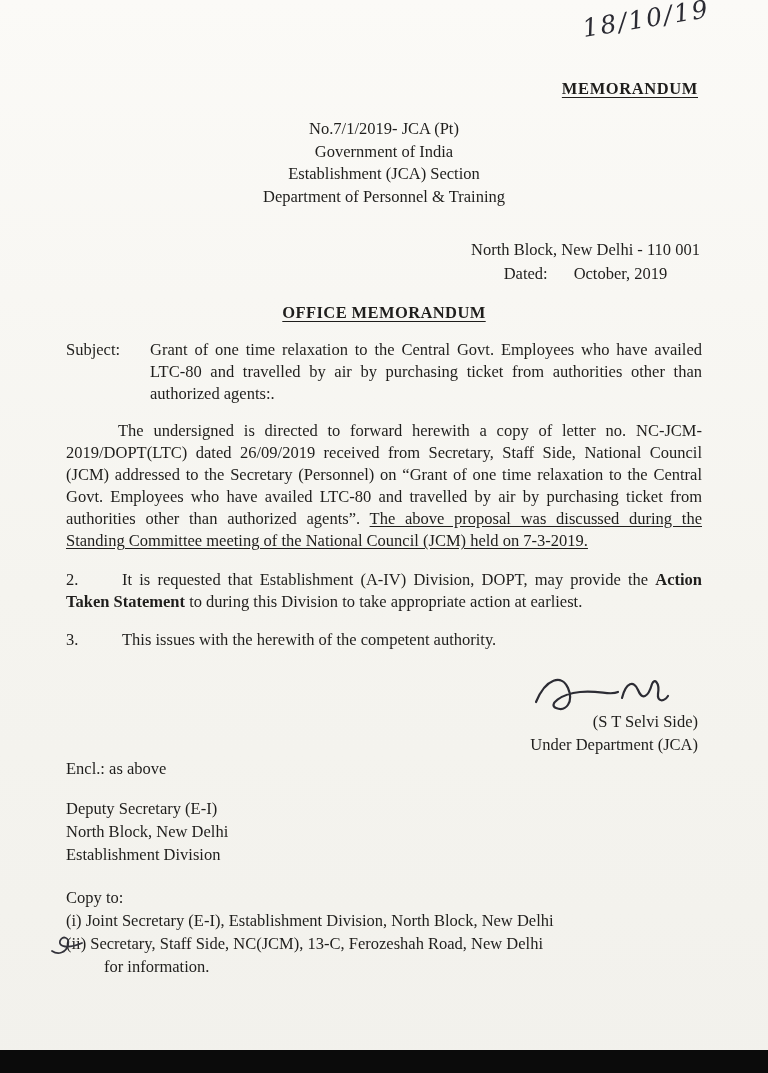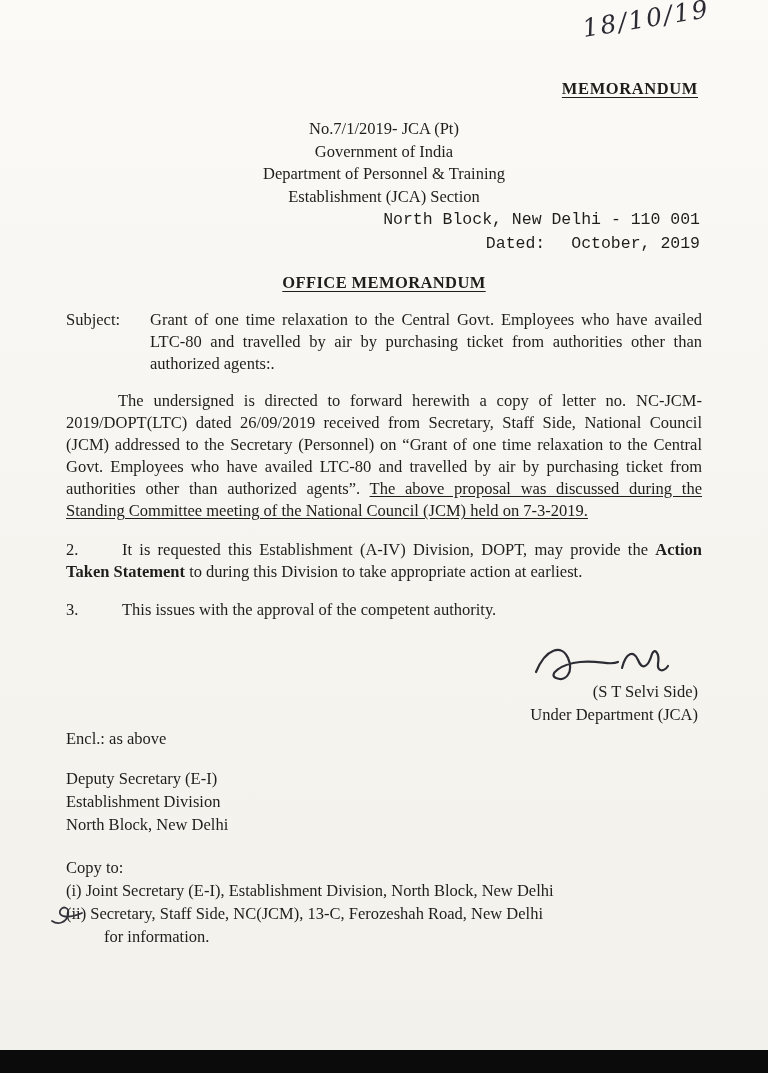--- a/index.html
+++ b/index.html
@@ -33,22 +33,22 @@
   .priority {
     margin-top: 78px;
     text-align: right;
     padding-right: 4px;
     font-weight: 700;
     letter-spacing: 0.6px;
     text-decoration: underline;
     text-underline-offset: 3px;
   }
   .header { margin-top: 18px; text-align: center; line-height: 22.5px; }
-  .place-date { width: max-content; margin-left: auto; margin-right: 2px; line-height: 24px; font-family: Liberation Mono, monospace; }
-  .place-date .dated-line { text-align: right; }
+  .place-date { margin-top: 30px; width: max-content; margin-left: auto; margin-right: 2px; line-height: 24px; }
+  .place-date .dated-line { text-align: center; }
   .place-date .dated-label { margin-right: 26px; }
   .memo-title {
     margin-top: 16px;
     text-align: center;
     font-weight: 700;
     letter-spacing: 0.4px;
     text-decoration: underline;
     text-underline-offset: 3px;
   }
   .subject { margin-top: 15px; display: flex; }
@@ -81,22 +81,22 @@
 
 <div class="page">
 
   <div class="handwritten hw-date">18/10/19</div>
 
   <div class="priority">MEMORANDUM</div>
 
   <div class="header">
     <div>No.7/1/2019- JCA (Pt)</div>
     <div>Government of India</div>
+    <div>Establishment (JCA) Section</div>
     <div>Department of Personnel &amp; Training</div>
-    <div>Establishment (JCA) Section</div>
   </div>
 
   <div class="place-date">
     <div>North Block, New Delhi - 110 001</div>
     <div class="dated-line">
       <span class="dated-label">Dated:</span><span>October, 2019</span>
     </div>
   </div>
 
   <div class="memo-title">OFFICE MEMORANDUM</div>
@@ -104,41 +104,41 @@
   <div class="subject">
     <span class="subject-label">Subject:</span>
     <span class="subject-text">Grant of one time relaxation to the Central Govt. Employees who have availed LTC-80 and travelled by air by purchasing ticket from authorities other than authorized agents:.</span>
   </div>
 
   <p class="para para1">
     <span>The undersigned is directed to forward herewith a copy of letter no. NC-JCM-2019/DOPT(LTC) dated 26/09/2019 received from Secretary, Staff Side, National Council (JCM) addressed to the Secretary (Personnel) on “Grant of one time relaxation to the Central Govt. Employees who have availed LTC-80 and travelled by air by purchasing ticket from authorities other than authorized agents”. </span><span class="uline">The above proposal was discussed during the Standing Committee meeting of the National Council (JCM) held on 7-3-2019.</span>
   </p>
 
   <p class="para para2">
-    <span class="para-num">2.</span><span>It is requested this Establishment (A-IV) Division, DOPT, may provide the </span><span class="bold">Action Taken Statement</span><span> to during this Division to take appropriate action at earliest.</span>
+    <span class="para-num">2.</span><span>It is requested that Establishment (A-IV) Division, DOPT, may provide the </span><span class="bold">Action Taken Statement</span><span> to during this Division to take appropriate action at earliest.</span>
   </p>
 
   <p class="para para3">
-    <span class="para-num">3.</span><span>This issues with the approval of the competent authority.</span>
+    <span class="para-num">3.</span><span>This issues with the herewith of the competent authority.</span>
   </p>
 
   <div class="signature">
     <svg class="scribble" width="150" height="52" viewBox="0 0 150 52">
       <path d="M14 34 C 24 10, 40 6, 46 20 C 52 34, 44 44, 34 40 C 26 37, 38 26, 58 24 C 78 22, 88 28, 96 24 M 100 30 C 104 14, 112 12, 116 22 C 120 32, 126 30, 130 16 C 132 10, 138 14, 136 26 C 135 34, 142 34, 146 28" fill="none" stroke="#2c2c34" stroke-width="2.2" stroke-linecap="round"></path>
     </svg>
     <div>(S T Selvi Side)</div>
     <div>Under Department (JCA)</div>
   </div>
 
   <div class="encl">Encl.: as above</div>
 
   <div class="to-block">
     <div>Deputy Secretary (E-I)</div>
+    <div>North Block, New Delhi</div>
     <div>Establishment Division</div>
-    <div>North Block, New Delhi</div>
   </div>
 
   <div class="copy-block">
     <div>Copy to:</div>
     <div class="copy-line">(i) Joint Secretary (E-I), Establishment Division, North Block, New Delhi</div>
     <div class="copy-line">
       <svg class="hw-tick" width="34" height="28" viewBox="0 0 34 28">
         <path d="M2 22 C 8 26, 16 24, 18 16 C 20 8, 12 6, 10 12 C 8 18, 18 20, 32 14" fill="none" stroke="#33333b" stroke-width="1.8" stroke-linecap="round"></path>
       </svg>
       <span>(ii) Secretary, Staff Side, NC(JCM), 13-C, Ferozeshah Road, New Delhi</span>

